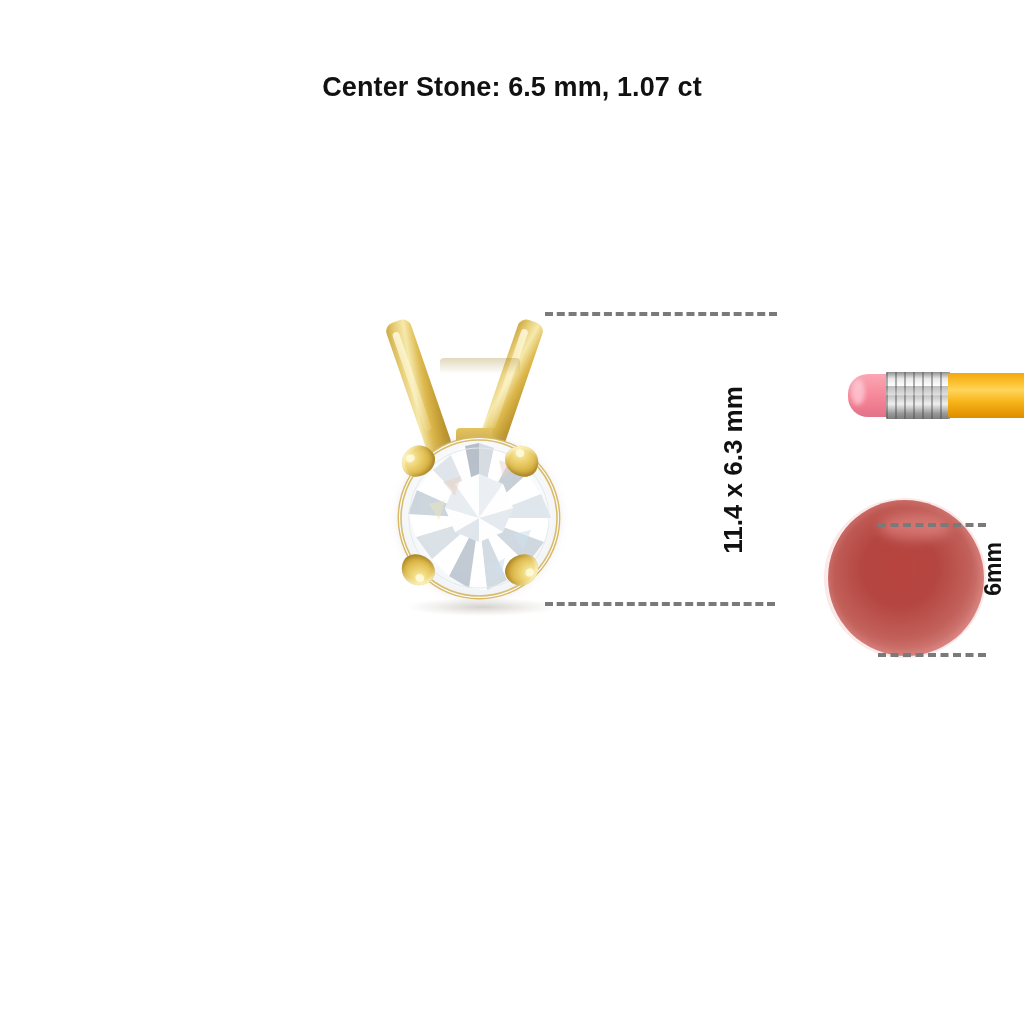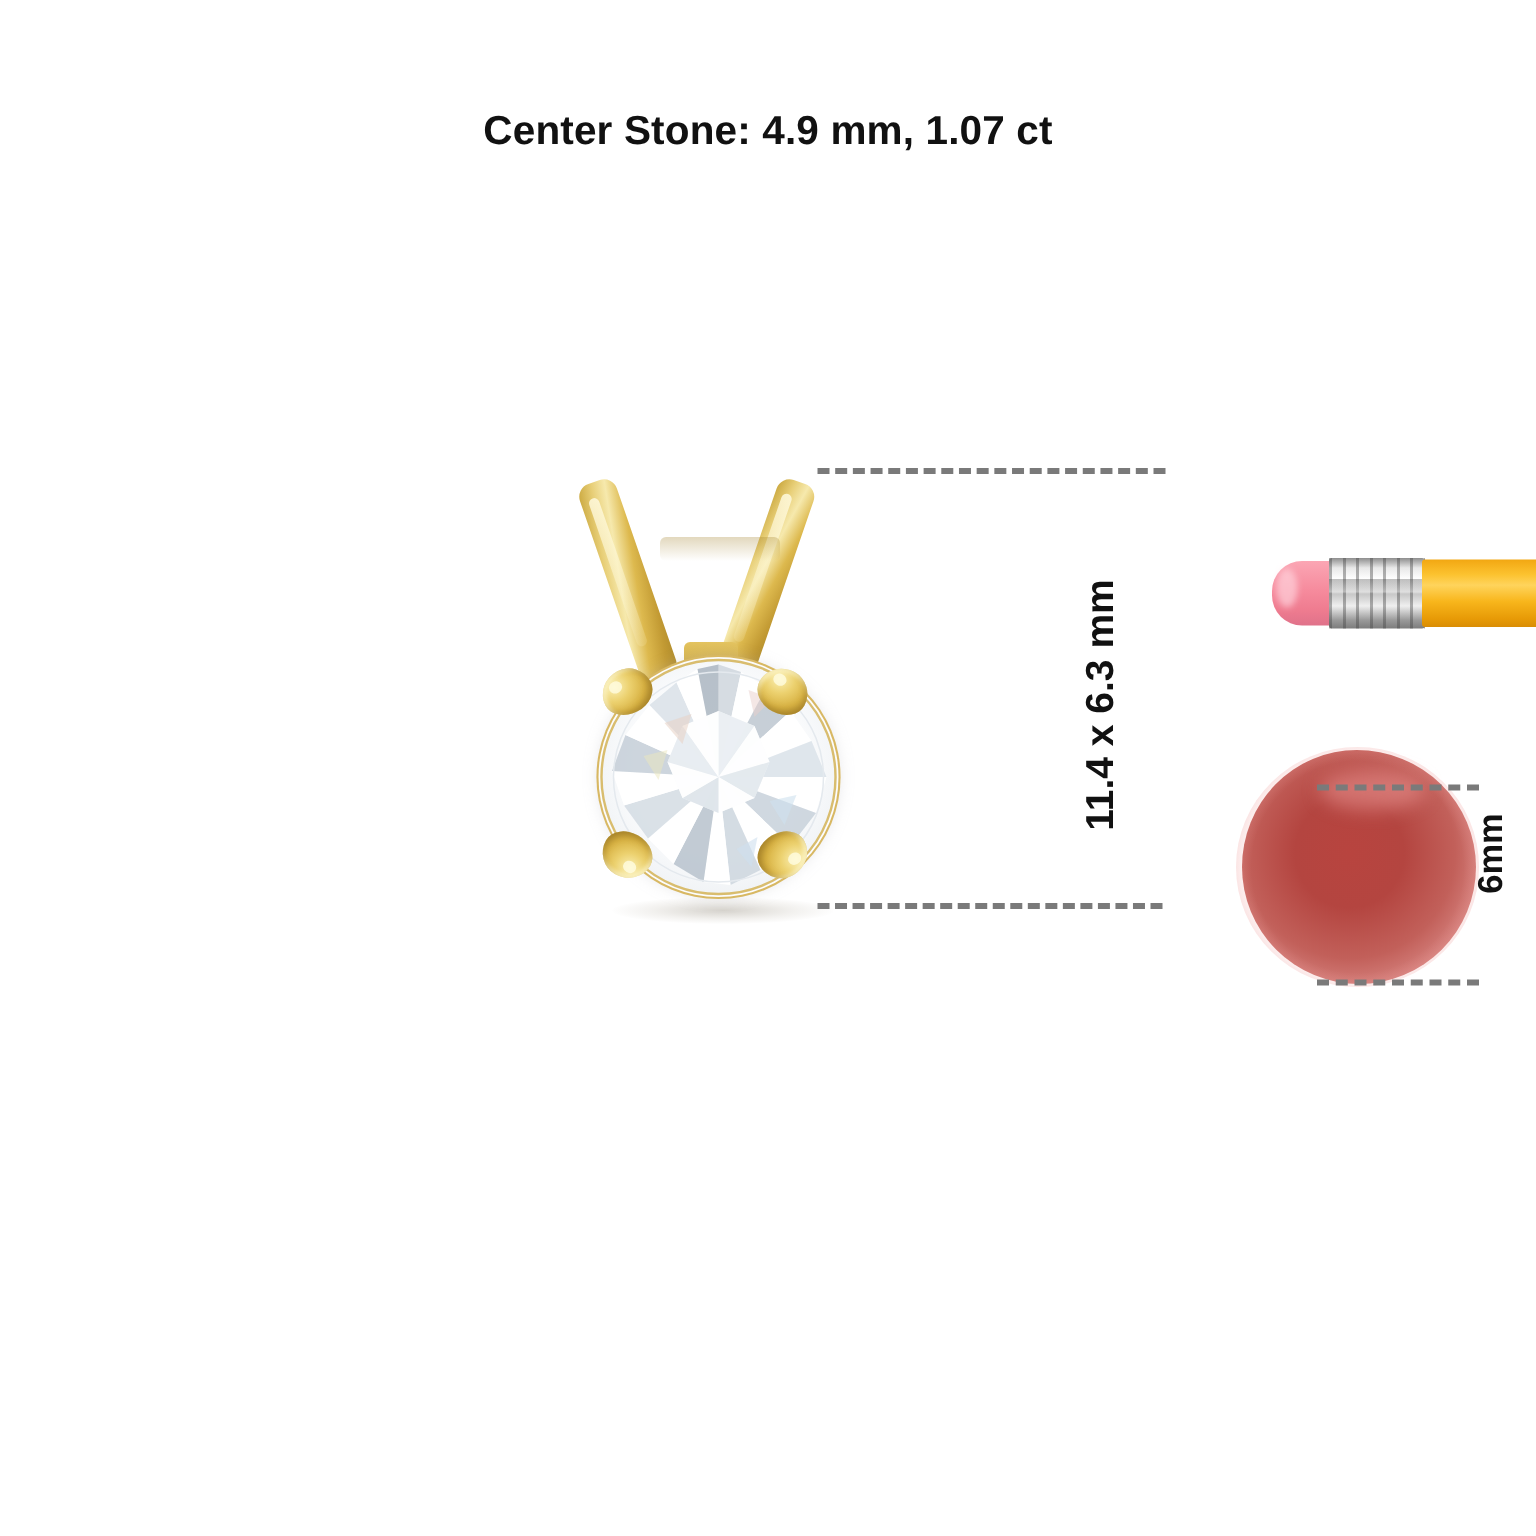--- a/index.html
+++ b/index.html
@@ -158,21 +158,21 @@
     position:absolute;left:958px;top:556px;width:70px;height:26px;
     transform:rotate(-90deg);transform-origin:50% 50%;
     text-align:center;font-size:23px;font-weight:bold;color:#111111;white-space:nowrap;
   }
 </style>
 </head>
 <body>
 
 <div id="stage">
 
-  <div class="title">Center Stone: 4.9 mm, 1.07 ct</div>
+  <div class="title">Center Stone: 6.5 mm, 1.07 ct</div>
 
   <div class="pendant">
 
     <div class="bail-arm bail-left"></div>
     <div class="bail-arm bail-right"></div>
     <div class="bail-notch"></div>
     <div class="bail-cap"></div>
 
     <div class="stone-shadow"></div>
 

